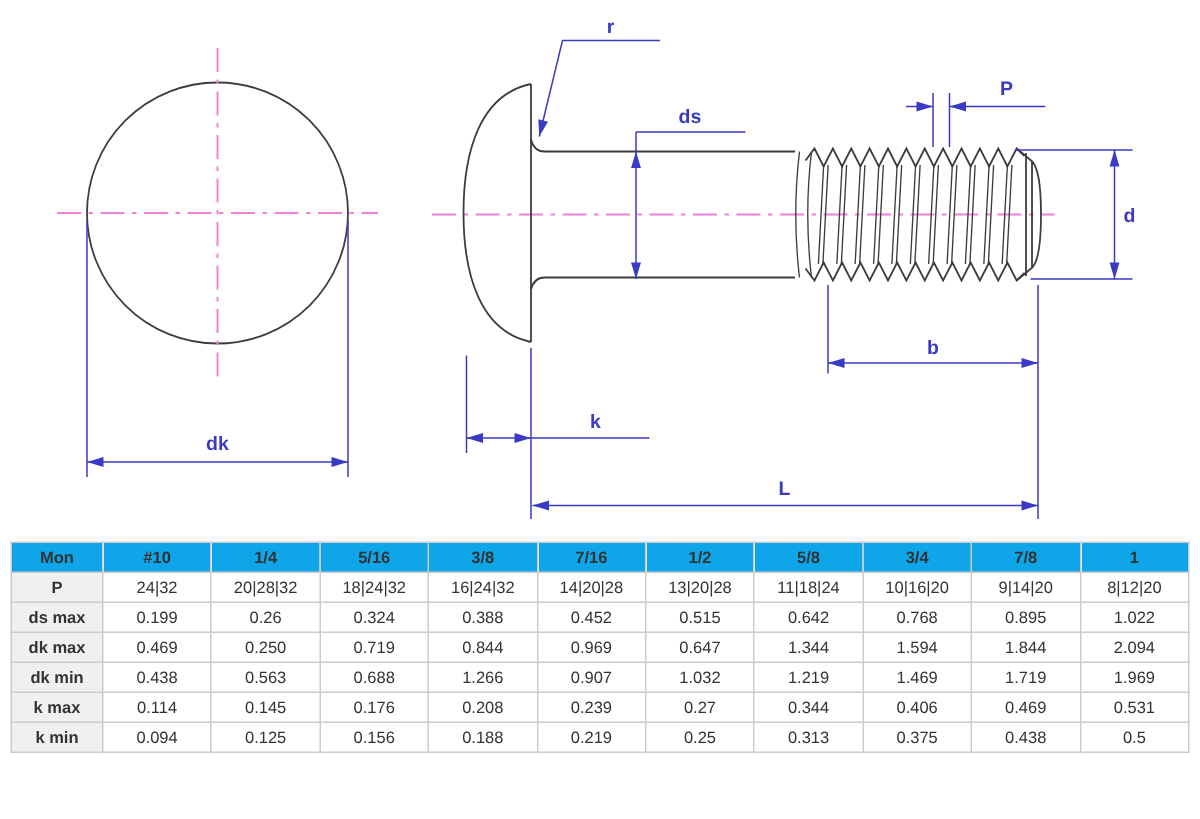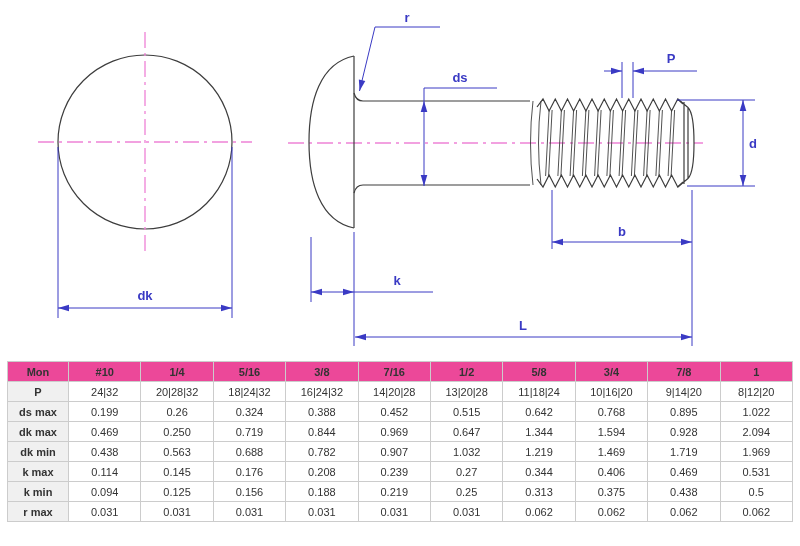--- a/index.html
+++ b/index.html
@@ -21,21 +21,21 @@
   table.spec{
     border-collapse:collapse;table-layout:fixed;
     width:786px;margin:3px 7px 0 7px;
     font-size:11px;color:#333;
   }
   table.spec th,table.spec td{
     border:1px solid #ccc;height:19px;padding:0;
     text-align:center;vertical-align:middle;
     overflow:hidden;white-space:nowrap;
   }
-  table.spec thead th{background:#ec4899;font-weight:bold;margin-top:14px;}
+  table.spec thead th{background:#0ea5e9;font-weight:bold;margin-top:14px;}
   table.spec tbody th{background:#f0f0f0;font-weight:bold;}
   table.spec td{background:#ffffff;font-weight:normal;}
 </style>
 </head>
 <body>
 
 <div class="drawing-wrap">
 <svg width="800" height="358" viewBox="0 0 800 358">
   <defs>
     <marker id="arrow" markerUnits="userSpaceOnUse" markerWidth="13" markerHeight="9" refX="11.5" refY="4" orient="auto-start-reverse">
@@ -183,29 +183,29 @@
       <tr>
         <th>dk max</th>
         <td>0.469</td>
         <td>0.250</td>
         <td>0.719</td>
         <td>0.844</td>
         <td>0.969</td>
         <td>0.647</td>
         <td>1.344</td>
         <td>1.594</td>
-        <td>0.928</td>
+        <td>1.844</td>
         <td>2.094</td>
       </tr>
       <tr>
         <th>dk min</th>
         <td>0.438</td>
         <td>0.563</td>
         <td>0.688</td>
-        <td>0.782</td>
+        <td>1.266</td>
         <td>0.907</td>
         <td>1.032</td>
         <td>1.219</td>
         <td>1.469</td>
         <td>1.719</td>
         <td>1.969</td>
       </tr>
       <tr>
         <th>k max</th>
         <td>0.114</td>
@@ -225,27 +225,14 @@
         <td>0.125</td>
         <td>0.156</td>
         <td>0.188</td>
         <td>0.219</td>
         <td>0.25</td>
         <td>0.313</td>
         <td>0.375</td>
         <td>0.438</td>
         <td>0.5</td>
       </tr>
-      <tr>
-        <th>r max</th>
-        <td>0.031</td>
-        <td>0.031</td>
-        <td>0.031</td>
-        <td>0.031</td>
-        <td>0.031</td>
-        <td>0.031</td>
-        <td>0.062</td>
-        <td>0.062</td>
-        <td>0.062</td>
-        <td>0.062</td>
-      </tr>
     </tbody>
 </table>
 
 </body></html>

